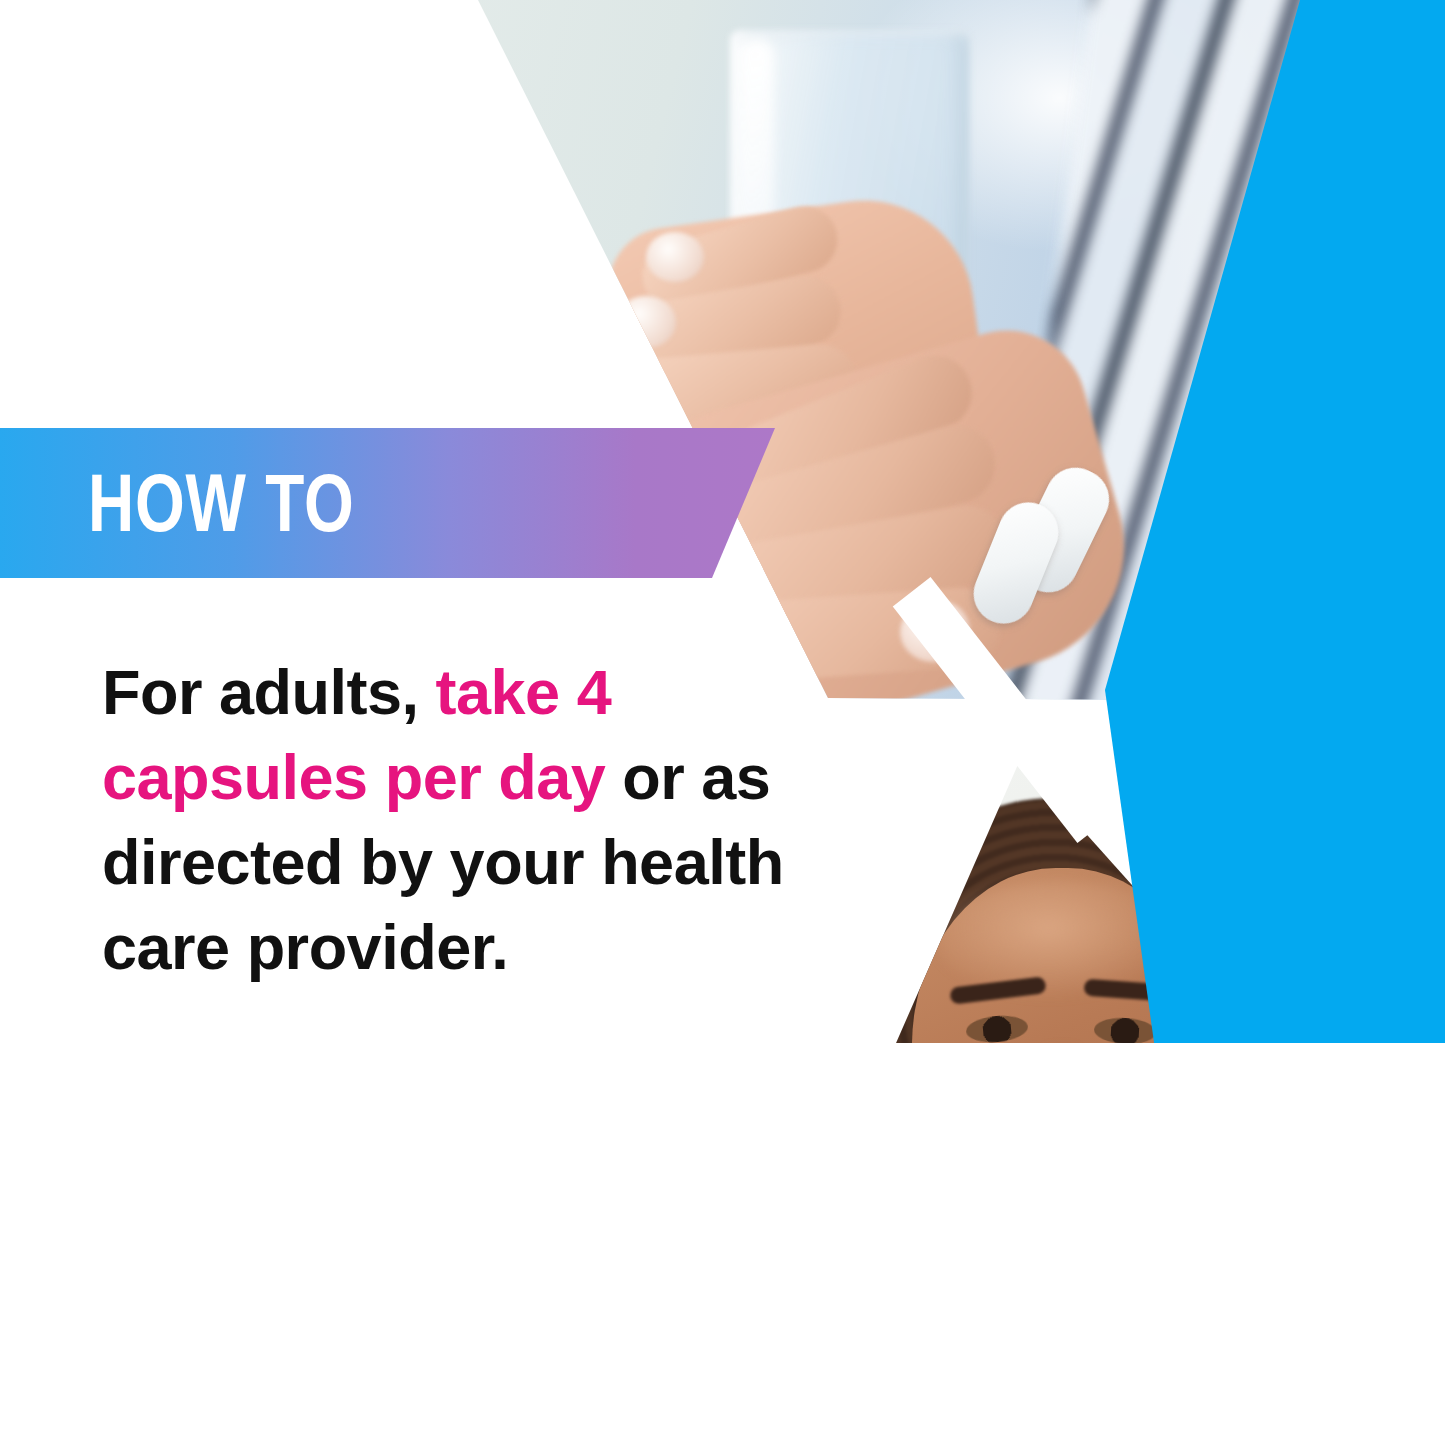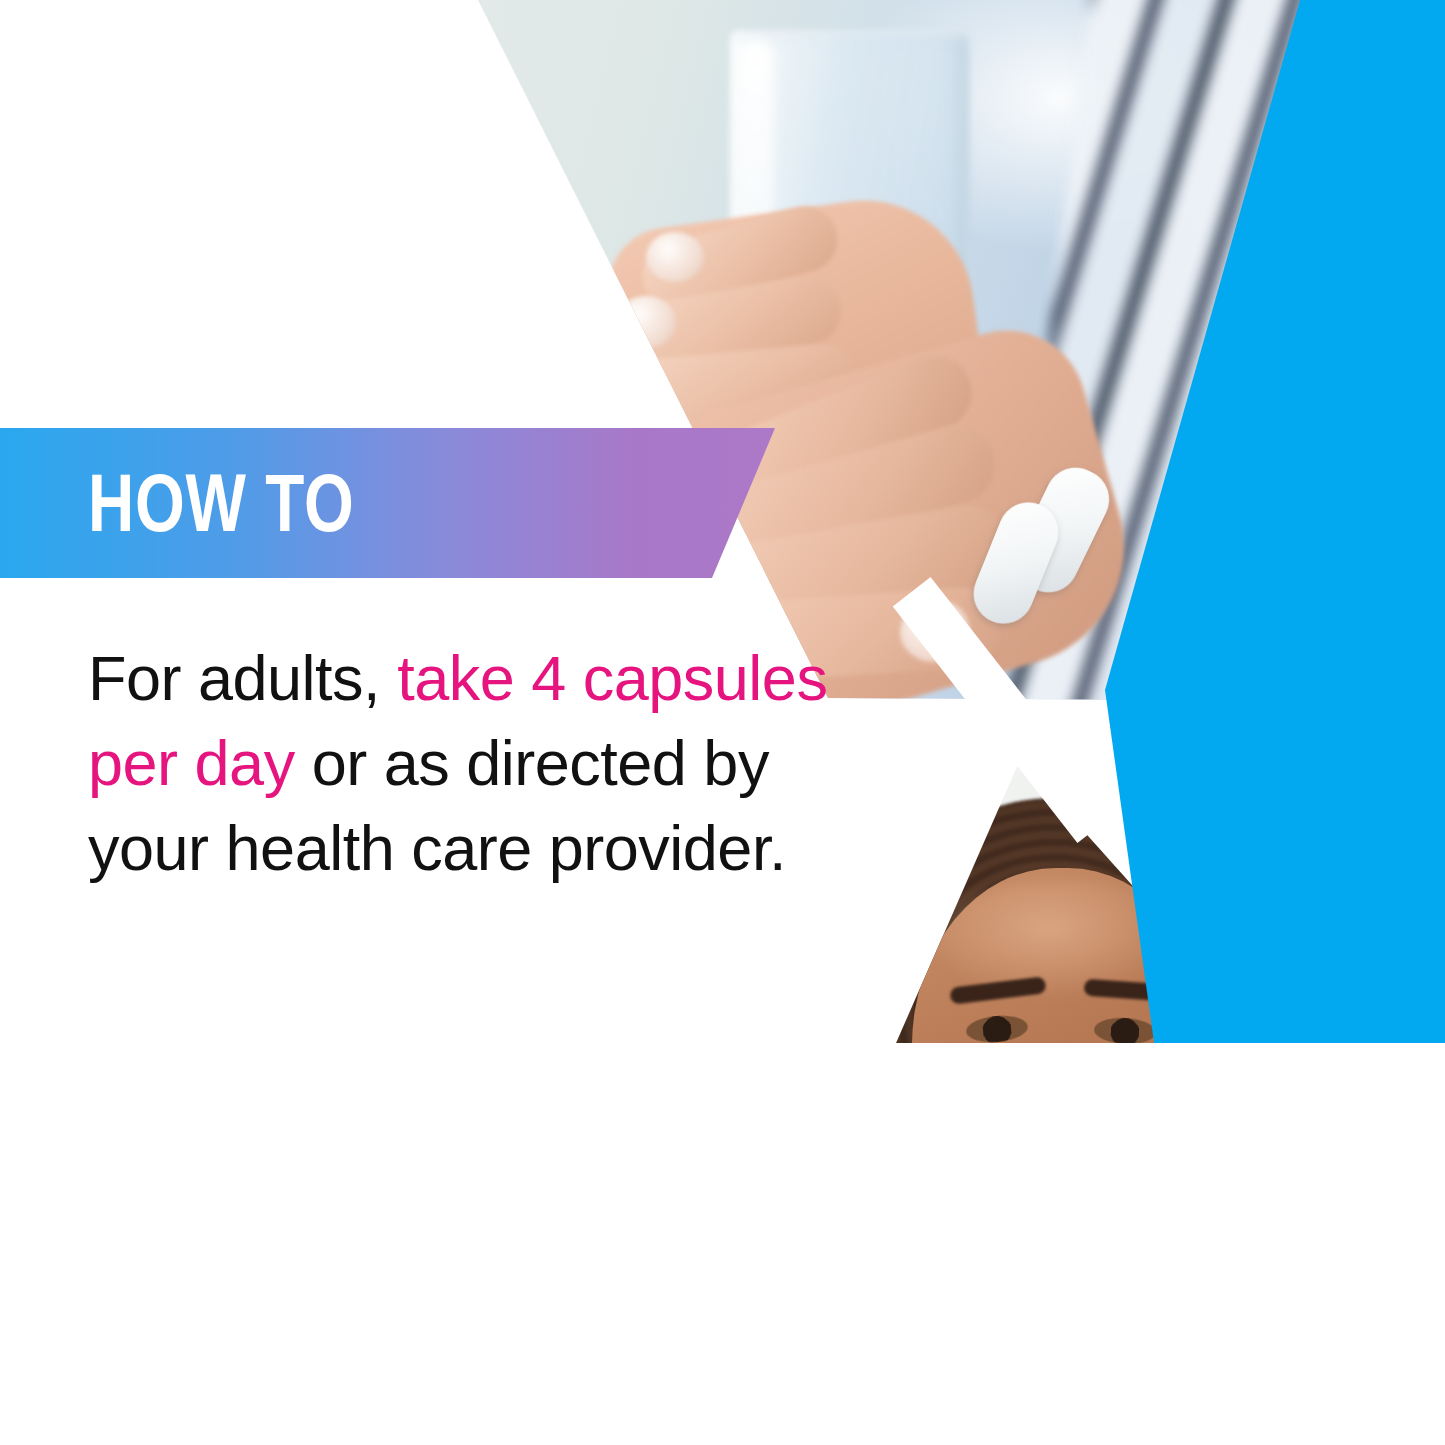--- a/index.html
+++ b/index.html
@@ -147,21 +147,21 @@
     background:linear-gradient(90deg,#29a8ef 0%,#4f9ce8 30%,#8a8ada 58%,#a878c8 82%,#ad78c8 100%);
     clip-path:polygon(0 0, 775px 0, 712px 150px, 0 150px);
     display:flex;align-items:center;}
   #howto-text{color:#ffffff;font-family:"Liberation Sans Narrow","Liberation Sans",sans-serif;
     font-weight:700;font-size:82px;line-height:1;letter-spacing:1px;
     margin-left:88px;transform:scaleX(.78);transform-origin:left center;
     white-space:nowrap;}
 
   
   #copy{position:absolute;left:88px;top:636px;width:760px;}
-  #copy p{margin:0;color:#111111;font-weight:400;font-size:63px;line-height:1.35;
+  #copy p{margin:14px;color:#111111;font-weight:700;font-size:63px;line-height:1.35;
     letter-spacing:-.5px;}
   #copy p+p{margin-top:46px;}
   .pink{color:#e6147f;}
   .blue{color:#1f9bd8;}
 </style>
 </head>
 <body>
 
 <div id="stage">
 

